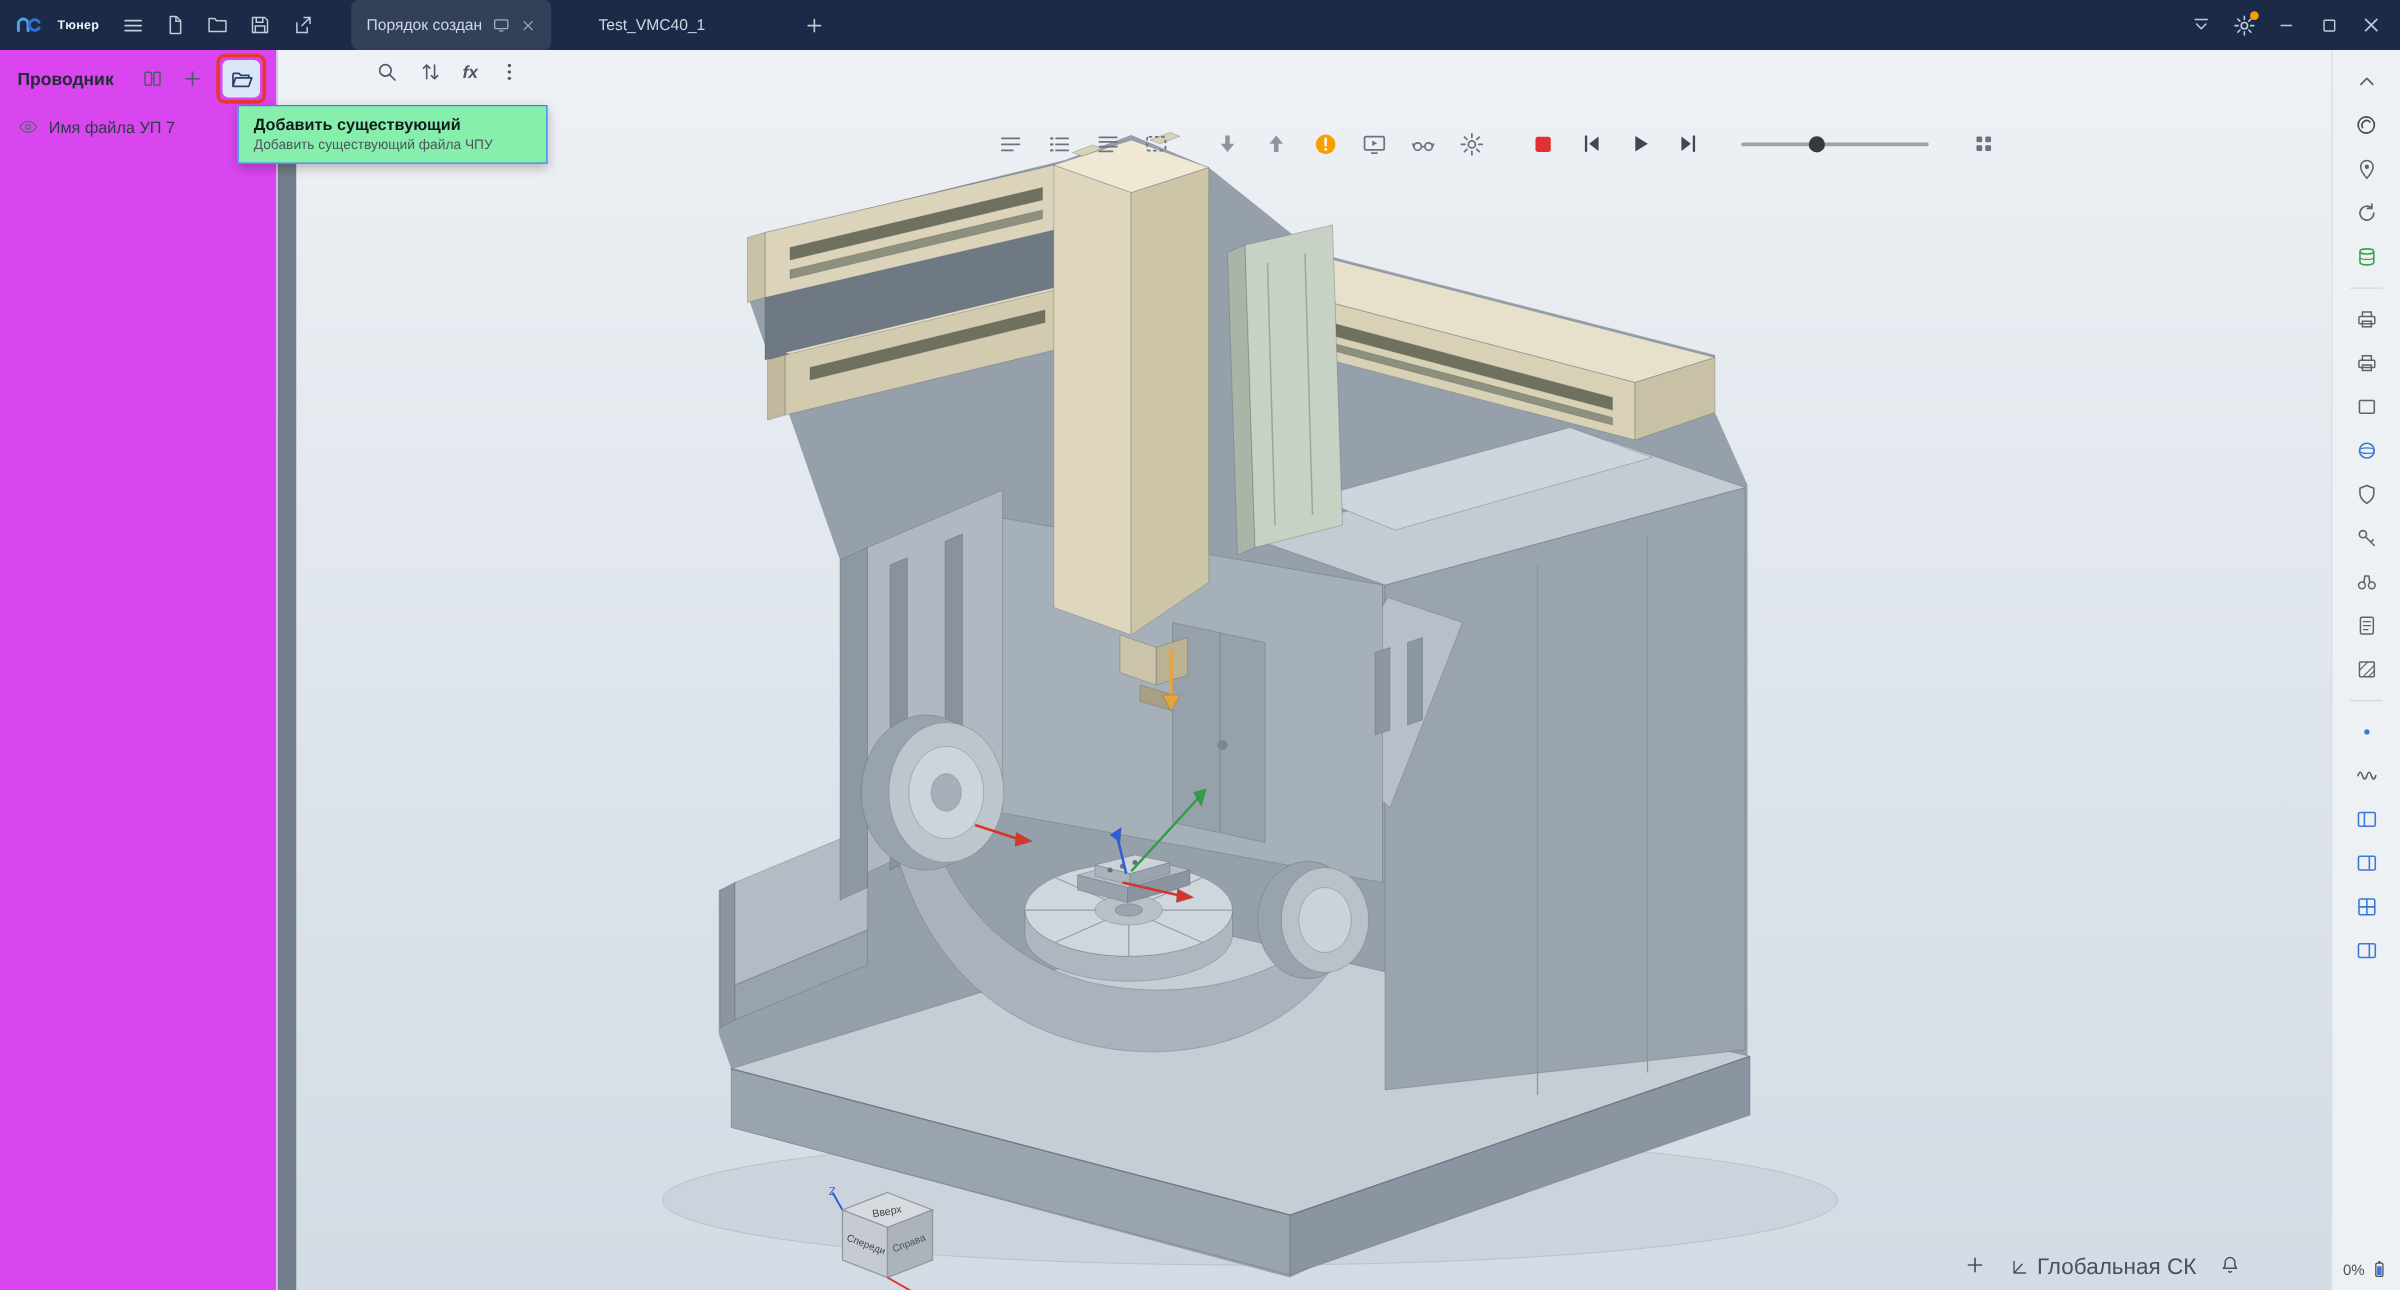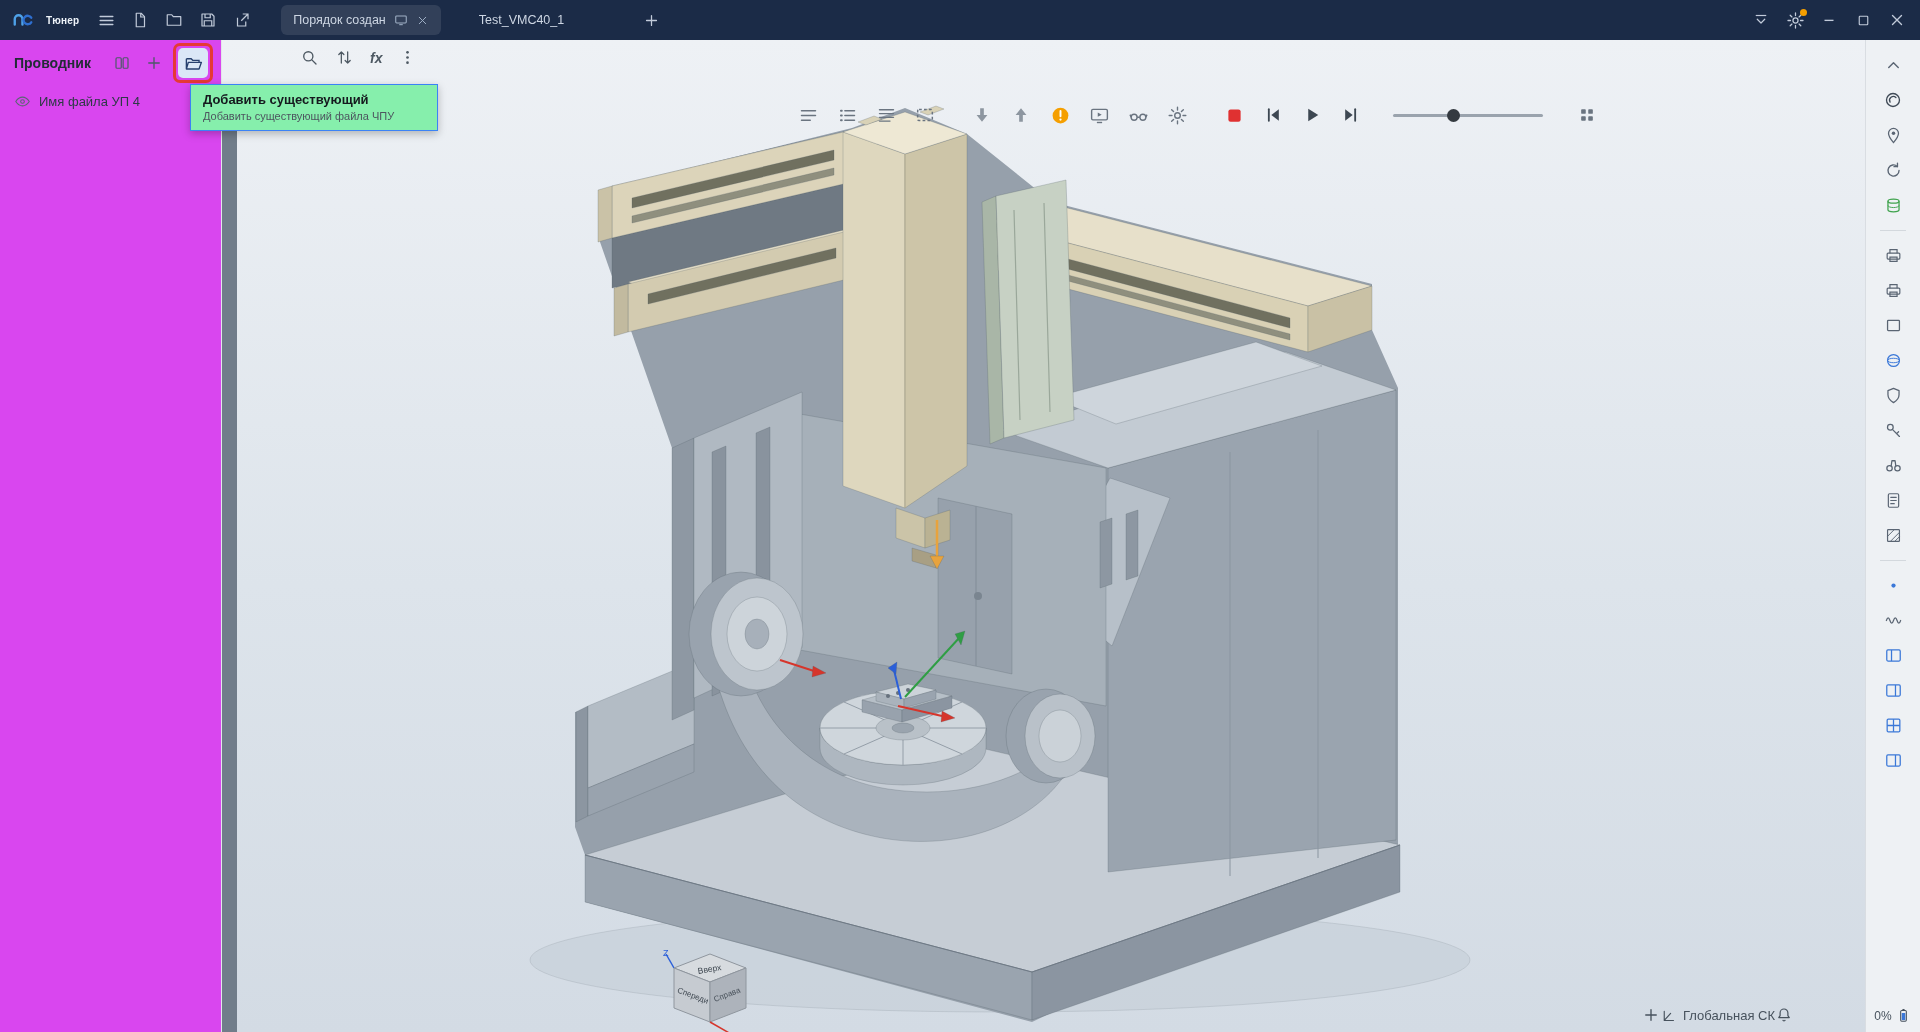--- a/index.html
+++ b/index.html
@@ -4,21 +4,21 @@
 <style>
   *{box-sizing:border-box;margin:0;padding:0}
   html,body{width:1920px;height:1032px;overflow:hidden;font-family:"Liberation Sans",sans-serif;background:#dfe5ec}
   #app{position:relative;width:1920px;height:1032px}
 
   
   #titlebar{position:absolute;inset:0 0 auto 0;height:40px;background:#1b2b47;display:flex;align-items:center;z-index:50;color:#d7dfeb;padding:0 6px}
   .tb-btn{display:flex;align-items:center;justify-content:center;width:34px;height:30px;border-radius:6px;color:#c2cbda;position:relative;cursor:default}
   .ic{display:block}
   #app-title{font-size:10px;font-weight:bold;color:#eef3f9;margin:0 10px 0 6px;letter-spacing:.2px}
-  .tab{display:flex;align-items:center;gap:8px;height:30px;padding:0 12px;border-radius:6px;font-size:12.5px;color:#cdd6e3}
+  .tab{display:flex;align-items:center;gap:8px;height:40px;padding:0 12px;border-radius:6px;font-size:12.5px;color:#cdd6e3}
   .tab.active{background:rgba(255,255,255,.10)}
   .tab .ic{color:#9fb0c6}
   .badge{position:absolute;top:4px;right:5px;width:7px;height:7px;border-radius:50%;background:#f59f00}
   .spacer{flex:1}
 
   
   #viewport{position:absolute;left:222px;top:40px;right:55px;bottom:0;background:linear-gradient(180deg,#eef1f5 0%,#dde4eb 55%,#d3dbe4 100%);overflow:hidden}
   #machine{position:absolute;left:0;top:0;width:100%;height:100%}
   #machine polygon,#machine ellipse{stroke:rgba(80,90,102,.30);stroke-width:.8}
 
@@ -48,21 +48,21 @@
   .c-gray{color:#6a7480}.c-mid{color:#8d96a0}.c-warn{color:#f59f00}.c-stop{color:#e03131}.c-dark{color:#3d4752}
   .gap-l{margin-left:18px}
   #slider{position:relative;width:150px;height:26px;margin-left:16px}
   #slider .track{position:absolute;left:0;right:0;top:12px;height:3px;border-radius:2px;background:#9aa3ad}
   #slider .knob{position:absolute;top:7px;width:13px;height:13px;border-radius:50%;background:#343a40;transform:translateX(-6px)}
 
   
   #viewcube{position:absolute;left:440px;top:908px;z-index:20}
 
   
-  #statusbar{position:absolute;right:72px;bottom:8px;display:flex;align-items:center;z-index:20;color:#47525d;font-size:13px}
+  #statusbar{position:absolute;right:72px;bottom:8px;display:flex;gap:18px;z-index:20;color:#47525d;font-size:18px}
   #statusbar .cs{display:flex;align-items:center;gap:6px}
 
   
   #sidebar{position:absolute;right:0;top:40px;bottom:0;width:55px;background:#eef1f4;border-left:1px solid #d9dde2;z-index:30;display:flex;flex-direction:column;align-items:center;padding-top:10px}
   .sb-btn{display:flex;align-items:center;justify-content:center;width:30px;height:30px;border-radius:6px;color:#5a6573;margin-bottom:5px}
   .sb-blue{color:#3b78d8}.sb-green{color:#3fa34d}.sb-slate{color:#3f4a56}
   .sb-div{width:26px;height:1px;background:#d3d8dd;margin:5px 0 9px 0}
   #battery-box{position:absolute;bottom:8px;display:flex;align-items:center;gap:3px;font-size:12px;color:#47525d}
 </style>
 </head>
@@ -526,21 +526,21 @@
           <svg class="ic" width="19" height="19">
               <use href="#s-folder-open"></use>
             </svg>
         </div>
       </div>
     </div>
     <div class="tree-row">
       <svg class="ic" width="17" height="17">
           <use href="#s-eye"></use>
         </svg>
-      <span>Имя файла УП 4</span>
+      <span>Имя файла УП 7</span>
     </div>
   </aside>
 
   <div id="search-bar">
     <div>
         <svg class="ic" width="19" height="19">
           <use href="#s-search"></use>
         </svg>
       </div>
     <div>

